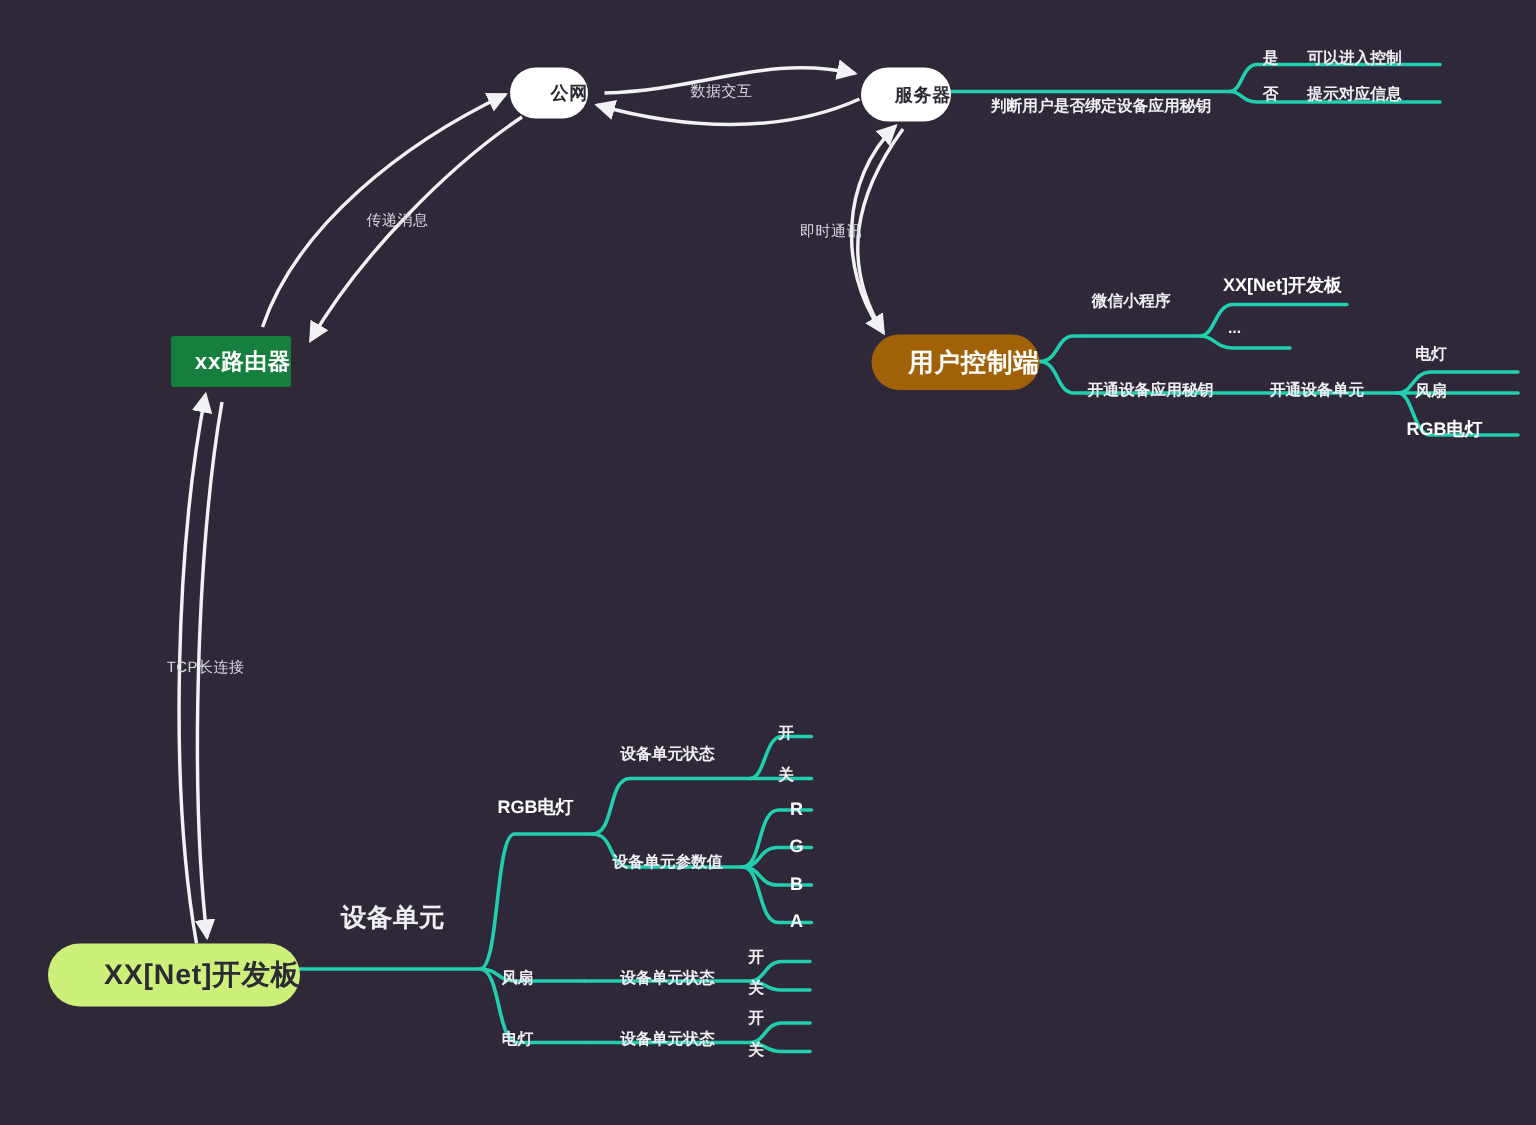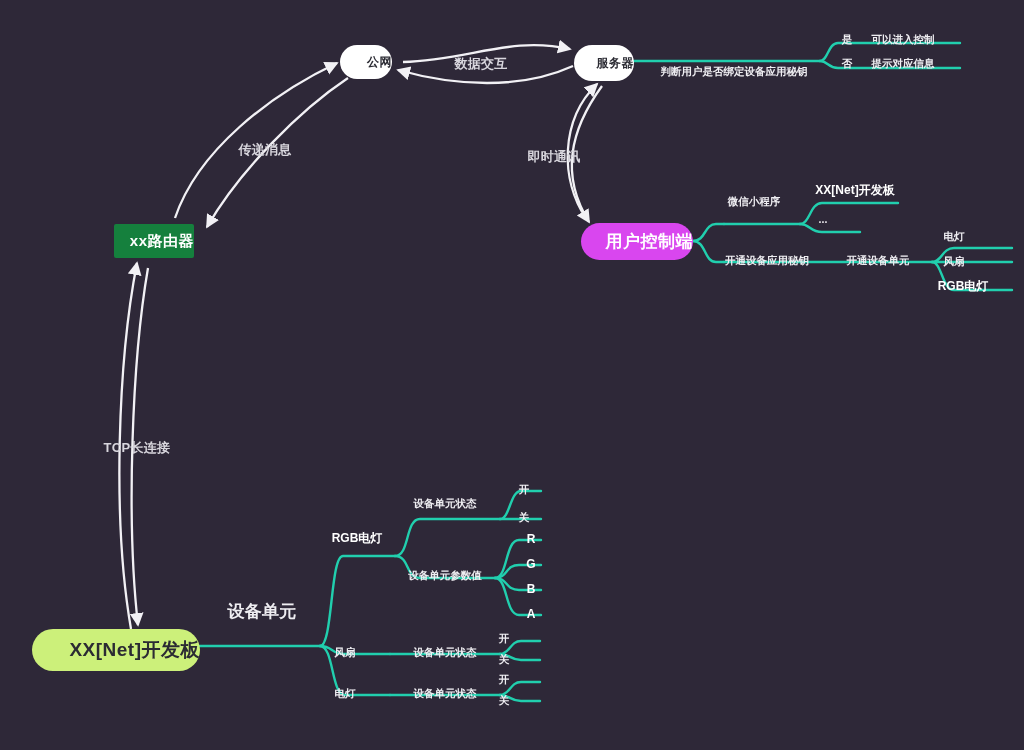--- a/index.html
+++ b/index.html
@@ -31,38 +31,38 @@
     background: #ffffff; color: #2b2b33;
     border-radius: 18px;
     font-size: 12px;
   }
   .node-blue {
     background: #15803d; color: #ffffff;
     border-radius: 2px;
     font-size: 15px;
   }
   .node-green {
-    background: #d946ef; color: #ffffff;
+    background: #a16207; color: #ffffff;
     border-radius: 20px;
     font-size: 17px;
   }
   .node-lime {
     background: #ccf07a; color: #2b2b33;
     border-radius: 24px;
     font-size: 19px;
   }
   .lbl {
     position: absolute;
     white-space: nowrap;
     line-height: 1;
   }
   .lbl-flow {
     color: #d8d6dd;
-    font-size: 13px;
-    font-weight: bold;
+    font-size: 10px;
+    font-weight: normal;
     letter-spacing: 0.3px;
   }
   .lbl-branch {
     color: #efeef2;
     font-size: 17px;
     font-weight: bold;
     letter-spacing: 0.3px;
   }
   .lbl-branch-sm {
     color: #efeef2;

